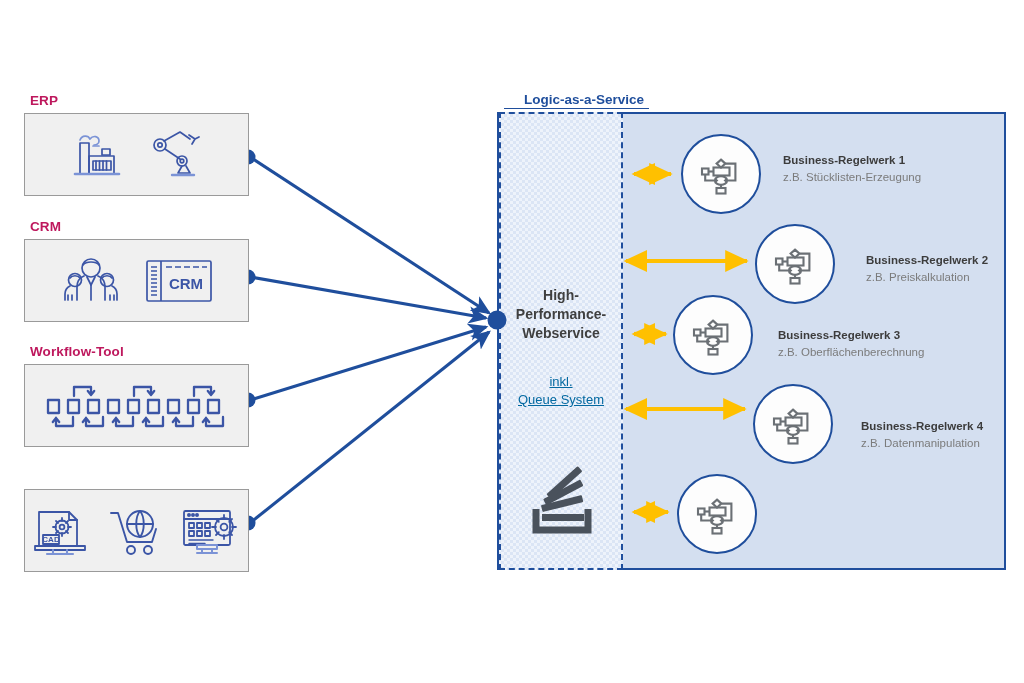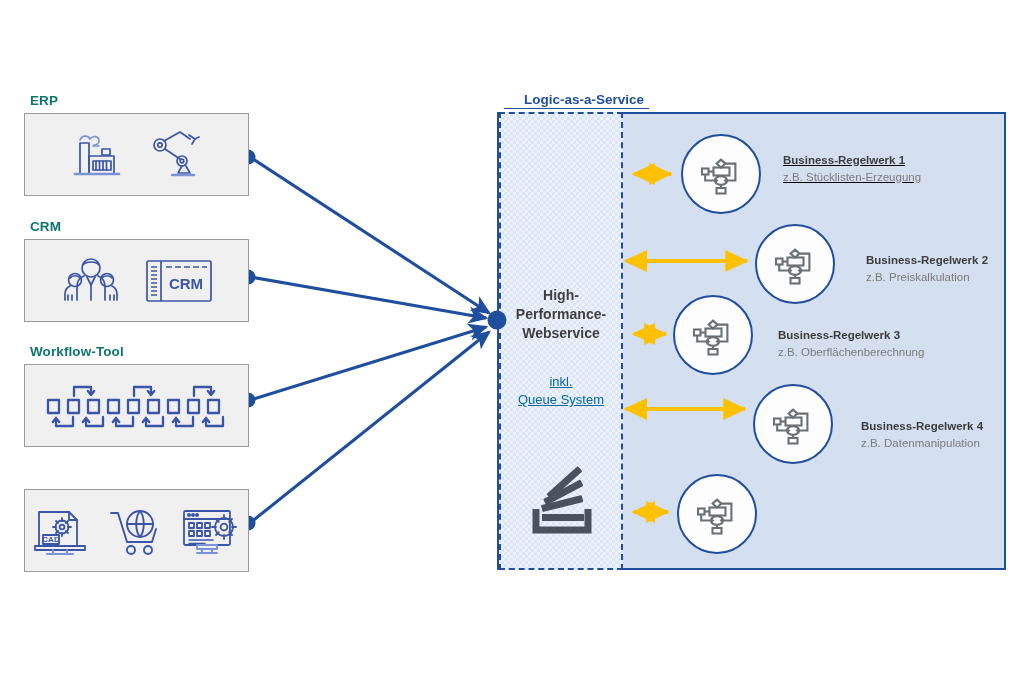--- a/index.html
+++ b/index.html
@@ -10,21 +10,21 @@
     overflow:hidden;
     position:relative;
   }
   #stage{position:absolute;left:0;top:0;width:1024px;height:683px;}
 
   
   .src-label{
     position:absolute;
     font-size:13.5px;
     font-weight:bold;
-    color:#0f766e;
+    color:#be185d;
     letter-spacing:.1px;
     white-space:nowrap;
     border-bottom:2px solid #0c4a6e;
     padding-bottom:15px;
   }
   .src-box{
     position:absolute;
     background:#f0f0f0;
     border:1.6px solid #9a9a9a;
     box-sizing:border-box;
@@ -333,21 +333,21 @@
         <path d="M28.4 13.6 h10 v16.9 h-8.3"></path>
         <path d="M24 17.6 v-0.1"></path>
         <path d="M24 34.9 v3.1"></path>
       </g>
       <g fill="#6b7075">
         <path d="M17.8 27.4 l0 6.2 l3.6 -3.1 Z"></path>
         <path d="M30.1 27.4 l0 6.2 l-3.6 -3.1 Z"></path>
       </g>
     </svg>
   </div>
-  <div class="rule-text" style="left:783px;top:152px;text-decoration:underline;">
+  <div class="rule-text" style="left:783px;top:152px;">
     <div class="rule-title">Business-Regelwerk 1</div>
     <div class="rule-sub">z.B. Stücklisten-Erzeugung</div>
   </div>
 
   <div class="rule-circle" style="left:755px;top:224px;">
     <svg width="48" height="48" viewBox="0 0 48 48">
       <g fill="none" stroke="#6b7075" stroke-width="2.1" stroke-linejoin="miter">
         <rect x="16.5" y="17.5" width="16" height="8"></rect>
         <rect x="5" y="18.5" width="6.5" height="6"></rect>
         <path d="M24 9.6 L28.4 13.6 L24 17.6 L19.6 13.6 Z"></path>

